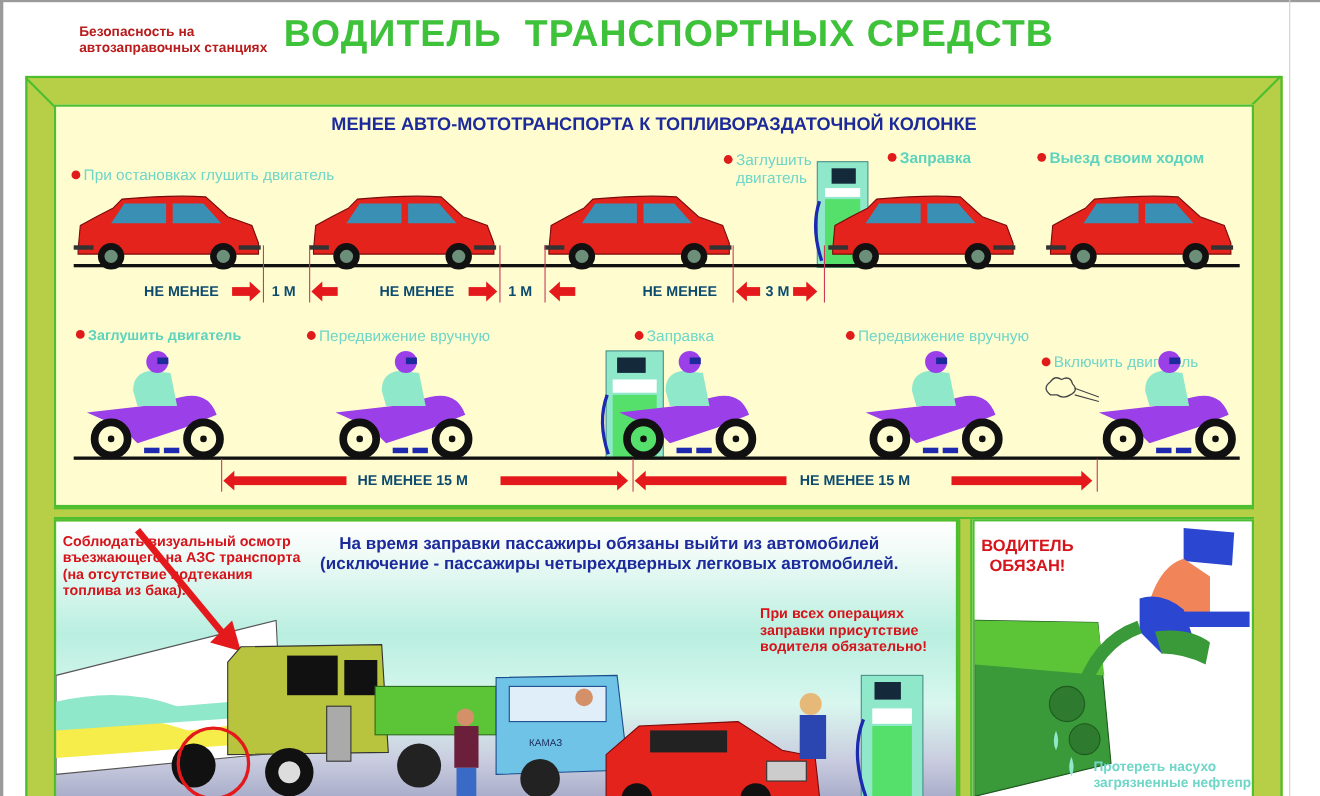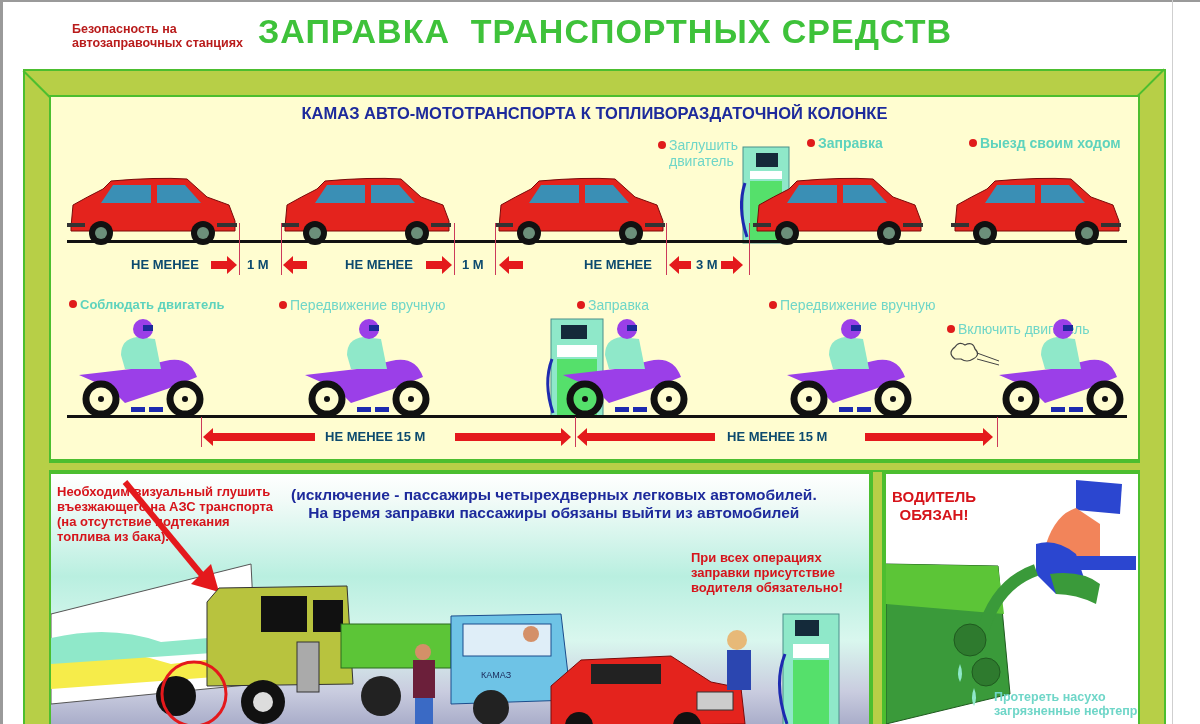--- a/index.html
+++ b/index.html
@@ -46,32 +46,33 @@
 </head>
 <body>
 
 <div class="top-edge"></div>
 <div class="left-edge"></div>
 
 <div class="subtitle">
   <div>Безопасность на</div>
   <div>автозаправочных станциях</div>
 </div>
-<div class="main-title">ЗАПРАВКА  ТРАНСПОРТНЫХ СРЕДСТВ</div>
+<div class="main-title">ВОДИТЕЛЬ  ТРАНСПОРТНЫХ СРЕДСТВ</div>
 
 <div class="frame"></div>
 <div class="corner-line" style="left:24px;top:70px;transform:rotate(45deg);"></div>
 <div class="corner-line" style="left:1165px;top:70px;transform:rotate(135deg);"></div>
 
 <div class="frame-inner-top">
-  <div class="section-title">КАМАЗ АВТО-МОТОТРАНСПОРТА К ТОПЛИВОРАЗДАТОЧНОЙ КОЛОНКЕ</div>
-
+  <div class="section-title">МЕНЕЕ АВТО-МОТОТРАНСПОРТА К ТОПЛИВОРАЗДАТОЧНОЙ КОЛОНКЕ</div>
+
+  <div class="note" style="left:14px;top:54px;"><span class="dot"></span><span>При остановках глушить двигатель</span></div>
   <div class="note" style="left:607px;top:40px;"><span class="dot"></span><span>Заглушить</span><br><span style="padding-left:11px">двигатель</span></div>
   <div class="note bold" style="left:756px;top:38px;"><span class="dot"></span><span>Заправка</span></div>
-  <div class="note bold" style="left:918px;top:38px;"><span class="dot"></span><span>Выезд своим ходом</span></div>
+  <div class="note bold" style="left:892px;top:38px;"><span class="dot"></span><span>Выезд своим ходом</span></div>
 
   <svg style="left:692px;top:50px;" width="52" height="96">
     <rect x="0" y="0" width="46" height="96" fill="#8fe8c9" stroke="#4b8f8a"></rect>
     <rect x="13" y="6" width="22" height="14" fill="#142a3a"></rect>
     <rect x="7" y="24" width="32" height="8" fill="#ffffff"></rect>
     <rect x="7" y="34" width="32" height="62" fill="#55e06b"></rect>
     <path d="M2 36 Q-6 60 4 90" stroke="#1d2ab0" stroke-width="3" fill="none"></path>
   </svg>
 
   <svg style="left:16px;top:80px;" width="1080" height="70">
@@ -111,21 +112,21 @@
   <div class="dist" style="left:294px;top:160px;">НЕ МЕНЕЕ</div>
   <div class="arrow-r" style="left:375px;top:164px;width:18px;"></div>
   <div class="dist" style="left:411px;top:160px;">1 М</div>
   <div class="arrow-l" style="left:456px;top:164px;width:16px;"></div>
 
   <div class="dist" style="left:533px;top:160px;">НЕ МЕНЕЕ</div>
   <div class="arrow-l" style="left:626px;top:164px;width:14px;"></div>
   <div class="dist" style="left:645px;top:160px;">3 М</div>
   <div class="arrow-r" style="left:670px;top:164px;width:14px;"></div>
 
-  <div class="note bold" style="left:18px;top:200px;font-size:13px;"><span class="dot"></span><span>Соблюдать двигатель</span></div>
+  <div class="note bold" style="left:18px;top:200px;font-size:13px;"><span class="dot"></span><span>Заглушить двигатель</span></div>
   <div class="note" style="left:228px;top:200px;"><span class="dot"></span><span>Передвижение вручную</span></div>
   <div class="note" style="left:526px;top:200px;"><span class="dot"></span><span>Заправка</span></div>
   <div class="note" style="left:718px;top:200px;"><span class="dot"></span><span>Передвижение вручную</span></div>
   <div class="note" style="left:896px;top:200px;margin-top:24px;"><span class="dot"></span><span>Включить двигатель</span></div>
 
   <svg style="left:496px;top:222px;" width="60" height="98">
     <rect x="4" y="0" width="52" height="98" fill="#8fe8c9" stroke="#4b8f8a"></rect>
     <rect x="14" y="6" width="26" height="14" fill="#142a3a"></rect>
     <rect x="10" y="26" width="40" height="12" fill="#ffffff"></rect>
     <rect x="10" y="40" width="40" height="58" fill="#55e06b"></rect>
@@ -169,28 +170,28 @@
   <div class="arrow-l" style="left:534px;top:336px;width:130px;"></div>
   <div class="dist" style="left:676px;top:332px;">НЕ МЕНЕЕ 15 М</div>
   <div class="arrow-r" style="left:814px;top:336px;width:120px;"></div>
 </div>
 
 <div class="frame-divider"></div>
 <div class="v-sep"></div>
 
 <div class="bl-panel">
   <div class="bl-text" style="left:6px;top:10px;">
-    <div>Необходим визуальный глушить</div>
+    <div>Соблюдать визуальный осмотр</div>
     <div>въезжающего на АЗС транспорта</div>
     <div>(на отсутствие подтекания</div>
     <div>топлива из бака).</div>
   </div>
   <div class="blue-text" style="left:240px;top:12px;">
+    <div>На время заправки пассажиры обязаны выйти из автомобилей</div>
     <div>(исключение - пассажиры четырехдверных легковых автомобилей.</div>
-    <div>На время заправки пассажиры обязаны выйти из автомобилей</div>
   </div>
   <div class="bl-text" style="left:640px;top:76px;text-align:left;">
     <div>При всех операциях</div>
     <div>заправки присутствие</div>
     <div>водителя обязательно!</div>
   </div>
 
   <svg style="left:0;top:0;" width="822" height="260">
 
     <path d="M0 140 L200 90 L206 210 L0 230 Z" fill="#ffffff" stroke="#555"></path>

